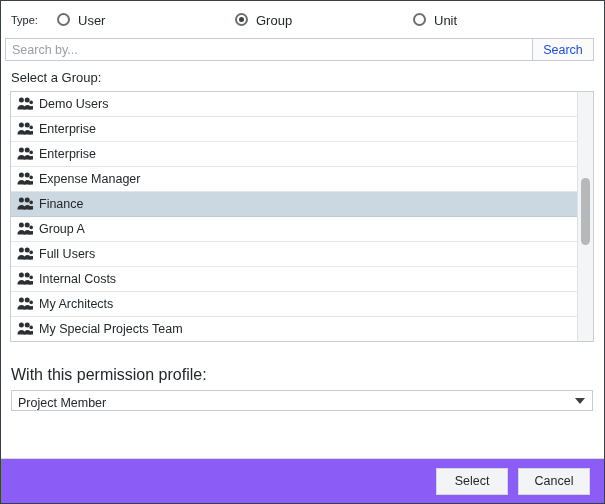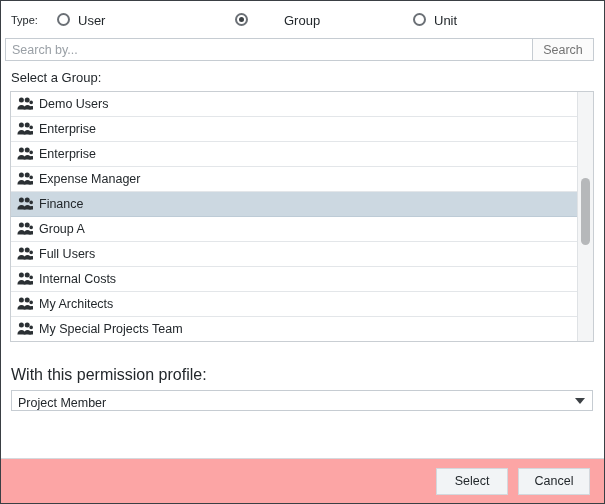--- a/index.html
+++ b/index.html
@@ -80,21 +80,21 @@
   .radio-group {
     display: flex;
     flex: 1 1 auto;
   }
   .radio-opt {
     display: flex;
     align-items: flex-start;
     cursor: pointer;
   }
   .radio-opt.pos-user   { width: 178px; }
-  .radio-opt.pos-group  { width: 178px; gap: 28px; }
+  .radio-opt.pos-group  { width: 178px; }
   .radio-opt.pos-unit   { width: 120px; }
 
   .radio-ring {
     width: 13px;
     height: 13px;
     border-radius: 50%;
     border: 2px solid #6b7076;
     background: #ffffff;
     box-sizing: border-box;
     position: relative;
@@ -139,21 +139,21 @@
   }
   .search-input::placeholder { color: #9aa0a6; }
   .search-btn {
     width: 62px;
     box-sizing: border-box;
     height: 23px;
     background: #fbfbfb;
     border: 1px solid #c6ccd2;
     font-family: "Liberation Sans", sans-serif;
     font-size: 12.5px;
-    color: #737373;
+    color: #1d4ed8;
     cursor: pointer;
   }
 
   
   .select-label {
     font-size: 13px;
     color: #23282c;
     margin: 9px 0 6px 10px;
   }
 
@@ -254,21 +254,21 @@
   }
 
   
   .footer {
     position: absolute;
     left: 0;
     right: 0;
     bottom: 0;
     height: 45px;
     box-sizing: border-box;
-    background: #fca5a5;
+    background: #8b5cf6;
     border-top: 1px solid #d5d9dd;
     display: flex;
     align-items: center;
     justify-content: flex-end;
     padding-right: 14px;
     padding-left: 12px;
   }
   .footer-btn {
     width: 72px;
     height: 27px;

